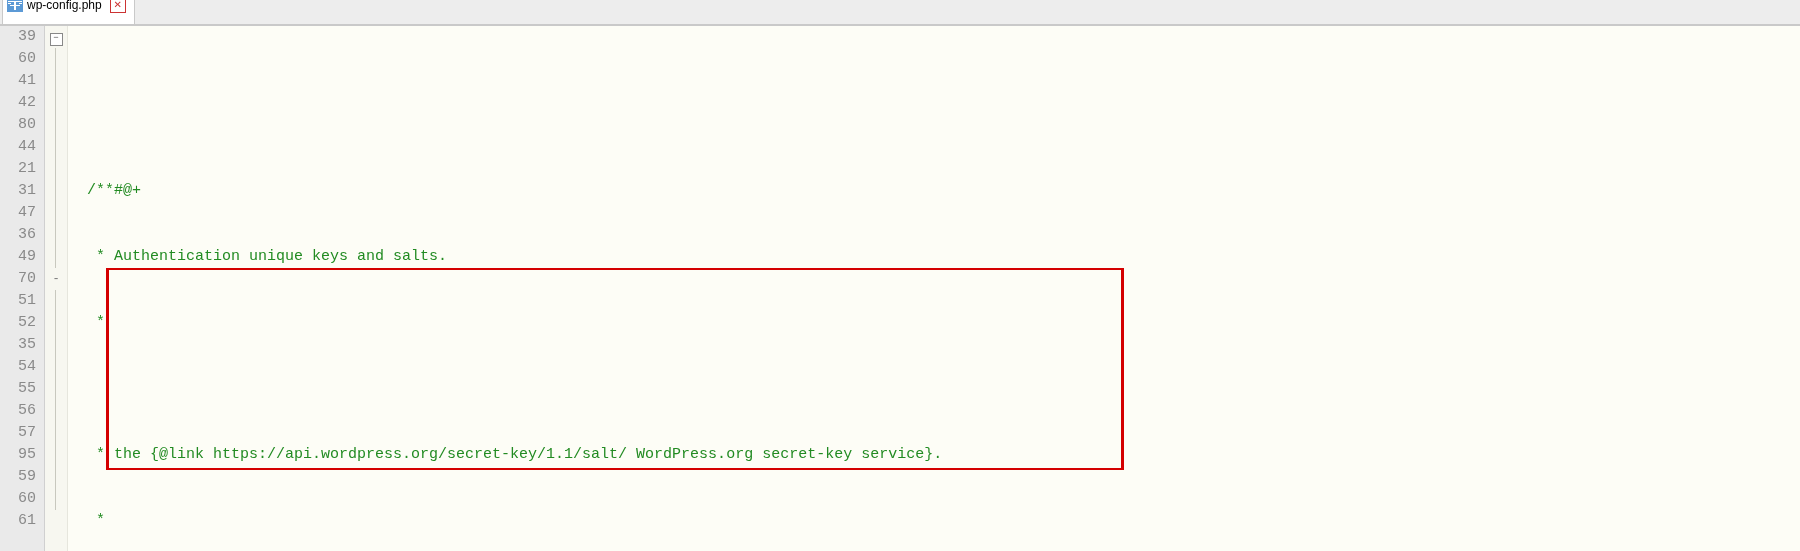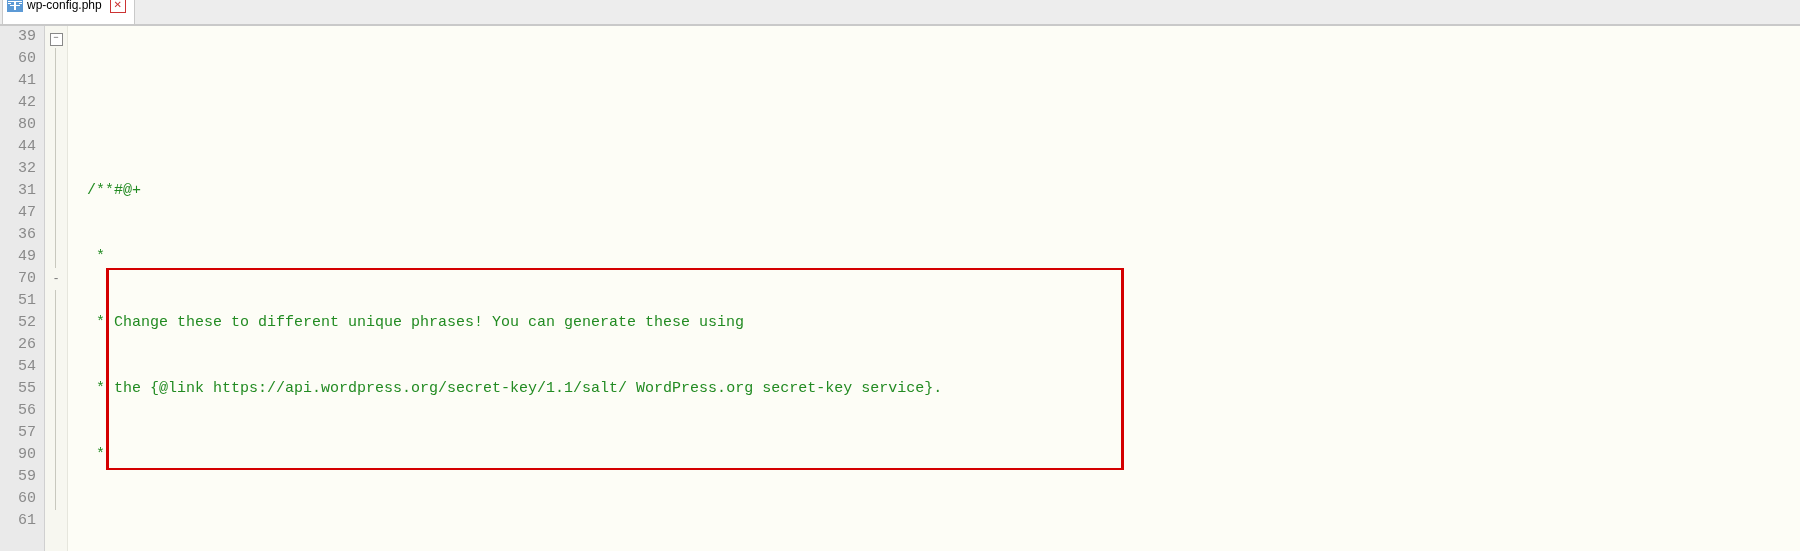--- a/index.html
+++ b/index.html
@@ -140,34 +140,34 @@
 
 <div class="editor">
 
   <div class="gutter" id="gutter">
       <div class="gutter-row">39</div>
       <div class="gutter-row">60</div>
       <div class="gutter-row">41</div>
       <div class="gutter-row">42</div>
       <div class="gutter-row">80</div>
       <div class="gutter-row">44</div>
-      <div class="gutter-row">32</div>
+      <div class="gutter-row">21</div>
       <div class="gutter-row">31</div>
       <div class="gutter-row">47</div>
       <div class="gutter-row">36</div>
       <div class="gutter-row">49</div>
       <div class="gutter-row">70</div>
       <div class="gutter-row">51</div>
       <div class="gutter-row">52</div>
-      <div class="gutter-row">26</div>
+      <div class="gutter-row">35</div>
       <div class="gutter-row">54</div>
       <div class="gutter-row">55</div>
       <div class="gutter-row">56</div>
       <div class="gutter-row">57</div>
-      <div class="gutter-row">90</div>
+      <div class="gutter-row">95</div>
       <div class="gutter-row">59</div>
       <div class="gutter-row">60</div>
       <div class="gutter-row">61</div>
     </div>
 
   <div class="fold-col" id="foldcol">
       <div class="fold-row"><span class="fold-box">−</span></div>
       <div class="fold-row" style="border-left: 1px solid rgb(200, 200, 190); margin-left: 10px; width: 11px;"></div>
       <div class="fold-row" style="border-left: 1px solid rgb(200, 200, 190); margin-left: 10px; width: 11px;"></div>
       <div class="fold-row" style="border-left: 1px solid rgb(200, 200, 190); margin-left: 10px; width: 11px;"></div>
@@ -190,22 +190,23 @@
       <div class="fold-row" style="border-left: 1px solid rgb(200, 200, 190); margin-left: 10px; width: 11px;"></div>
       <div class="fold-row" style="border-left: 1px solid rgb(200, 200, 190); margin-left: 10px; width: 11px;"></div>
       <div class="fold-row"></div>
     </div>
 
   <div class="code-area">
 
     <div class="code-row"><span class="change-marker"></span><span class="c-comment"> </span></div>
 
     <div class="code-row"><span class="change-marker"></span><span class="c-comment">/**#@+</span></div>
+    <div class="code-row"><span class="change-marker"></span><span class="c-comment"> * Authentication unique keys and salts.</span></div>
     <div class="code-row"><span class="change-marker"></span><span class="c-comment"> *</span></div>
-    <div class="code-row"><span class="change-marker"></span><span class="c-comment"> * Change these to different unique phrases! You can generate these using</span></div>
+    <div class="code-row"><span class="change-marker"></span></div>
     <div class="code-row"><span class="change-marker"></span><span class="c-comment"><span> * the {@link </span><span class="c-link">https://api.wordpress.org/secret-key/1.1/salt/</span><span> WordPress.org secret-key service}.</span></span></div>
     <div class="code-row"><span class="change-marker"></span><span class="c-comment"> *</span></div>
     
     
     
     
     
 
     
     

